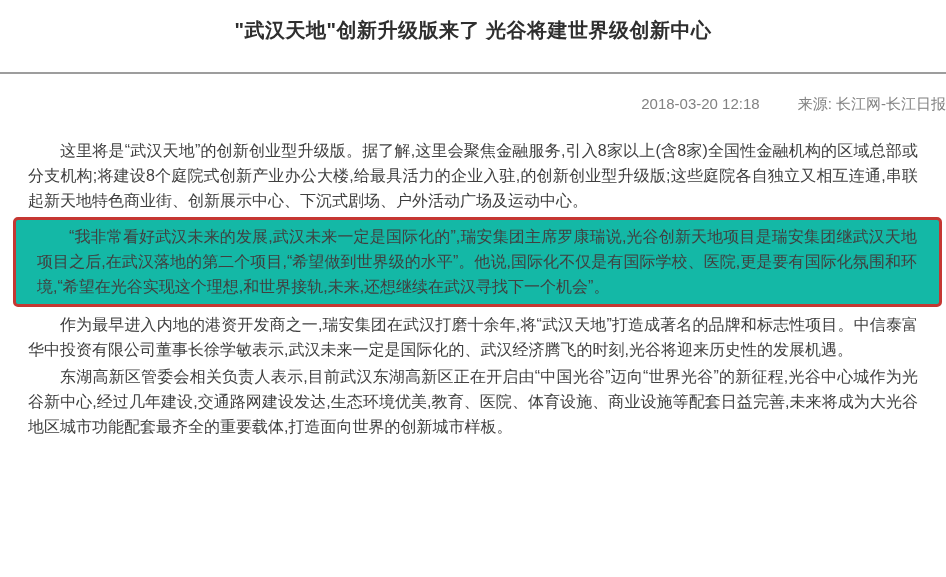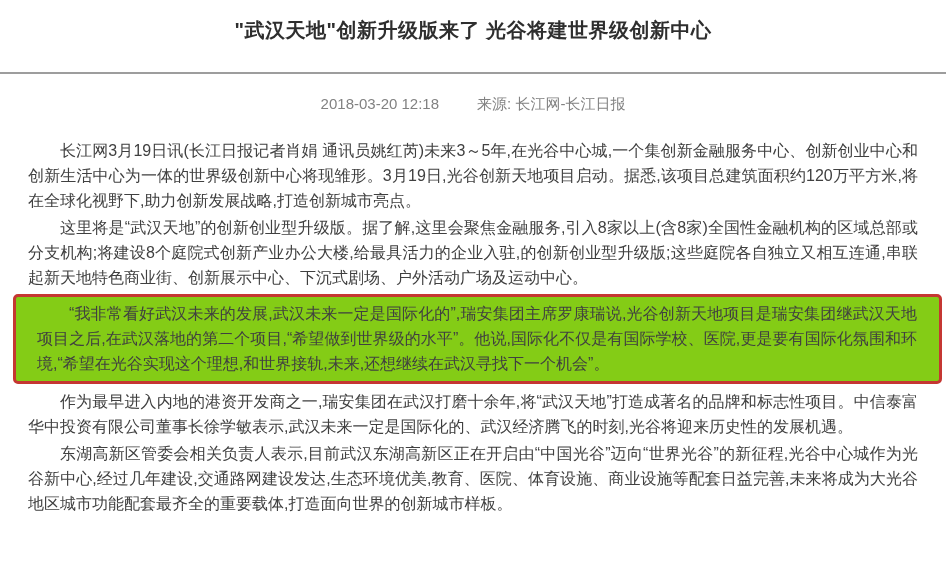--- a/index.html
+++ b/index.html
@@ -27,21 +27,21 @@
     letter-spacing: 0.5px;
   }
   .divider {
     border: none;
     border-top: 2px solid #9d9d9d;
     margin: 27px 0 0;
     width: 100%;
   }
   .meta {
     margin: 20px 0 24px;
-    text-align: center;
+    text-align: right;
     font-size: 15px;
     line-height: 20px;
     color: #828282;
   }
   .meta .src {
     margin-left: 38px;
   }
   .body {
     padding: 0 28px;
   }
@@ -51,35 +51,34 @@
     line-height: 25px;
     color: #404040;
     text-align: justify;
     text-indent: 2em;
   }
   .body p.highlight {
     border: 3px solid #c53732;
     border-radius: 5px;
     margin: 4px -24px 5px -15px;
     padding: 4px 22px 5px 21px;
-    background: #84cc16;
+    background: #14b8a6;
   }
 </style>
 </head>
 <body>
 
 <div class="article">
   <h1 class="article-title">"武汉天地"创新升级版来了 光谷将建世界级创新中心</h1>
 
   <hr class="divider">
 
   <div class="meta">
     <span>2018-03-20 12:18</span><span class="src"><span>来源:</span> <span>长江网-长江日报</span></span>
   </div>
 
   <div class="body">
-    <p>长江网3月19日讯(长江日报记者肖娟 通讯员姚红芮)未来3～5年,在光谷中心城,一个集创新金融服务中心、创新创业中心和创新生活中心为一体的世界级创新中心将现雏形。3月19日,光谷创新天地项目启动。据悉,该项目总建筑面积约120万平方米,将在全球化视野下,助力创新发展战略,打造创新城市亮点。</p>
     <p>这里将是“武汉天地”的创新创业型升级版。据了解,这里会聚焦金融服务,引入8家以上(含8家)全国性金融机构的区域总部或分支机构;将建设8个庭院式创新产业办公大楼,给最具活力的企业入驻,的创新创业型升级版;这些庭院各自独立又相互连通,串联起新天地特色商业街、创新展示中心、下沉式剧场、户外活动广场及运动中心。</p>
     <p class="highlight">“我非常看好武汉未来的发展,武汉未来一定是国际化的”,瑞安集团主席罗康瑞说,光谷创新天地项目是瑞安集团继武汉天地项目之后,在武汉落地的第二个项目,“希望做到世界级的水平”。他说,国际化不仅是有国际学校、医院,更是要有国际化氛围和环境,“希望在光谷实现这个理想,和世界接轨,未来,还想继续在武汉寻找下一个机会”。</p>
     <p>作为最早进入内地的港资开发商之一,瑞安集团在武汉打磨十余年,将“武汉天地”打造成著名的品牌和标志性项目。中信泰富华中投资有限公司董事长徐学敏表示,武汉未来一定是国际化的、武汉经济腾飞的时刻,光谷将迎来历史性的发展机遇。</p>
     <p>东湖高新区管委会相关负责人表示,目前武汉东湖高新区正在开启由“中国光谷”迈向“世界光谷”的新征程,光谷中心城作为光谷新中心,经过几年建设,交通路网建设发达,生态环境优美,教育、医院、体育设施、商业设施等配套日益完善,未来将成为大光谷地区城市功能配套最齐全的重要载体,打造面向世界的创新城市样板。</p>
   </div>
 </div>
 
 </body></html>

